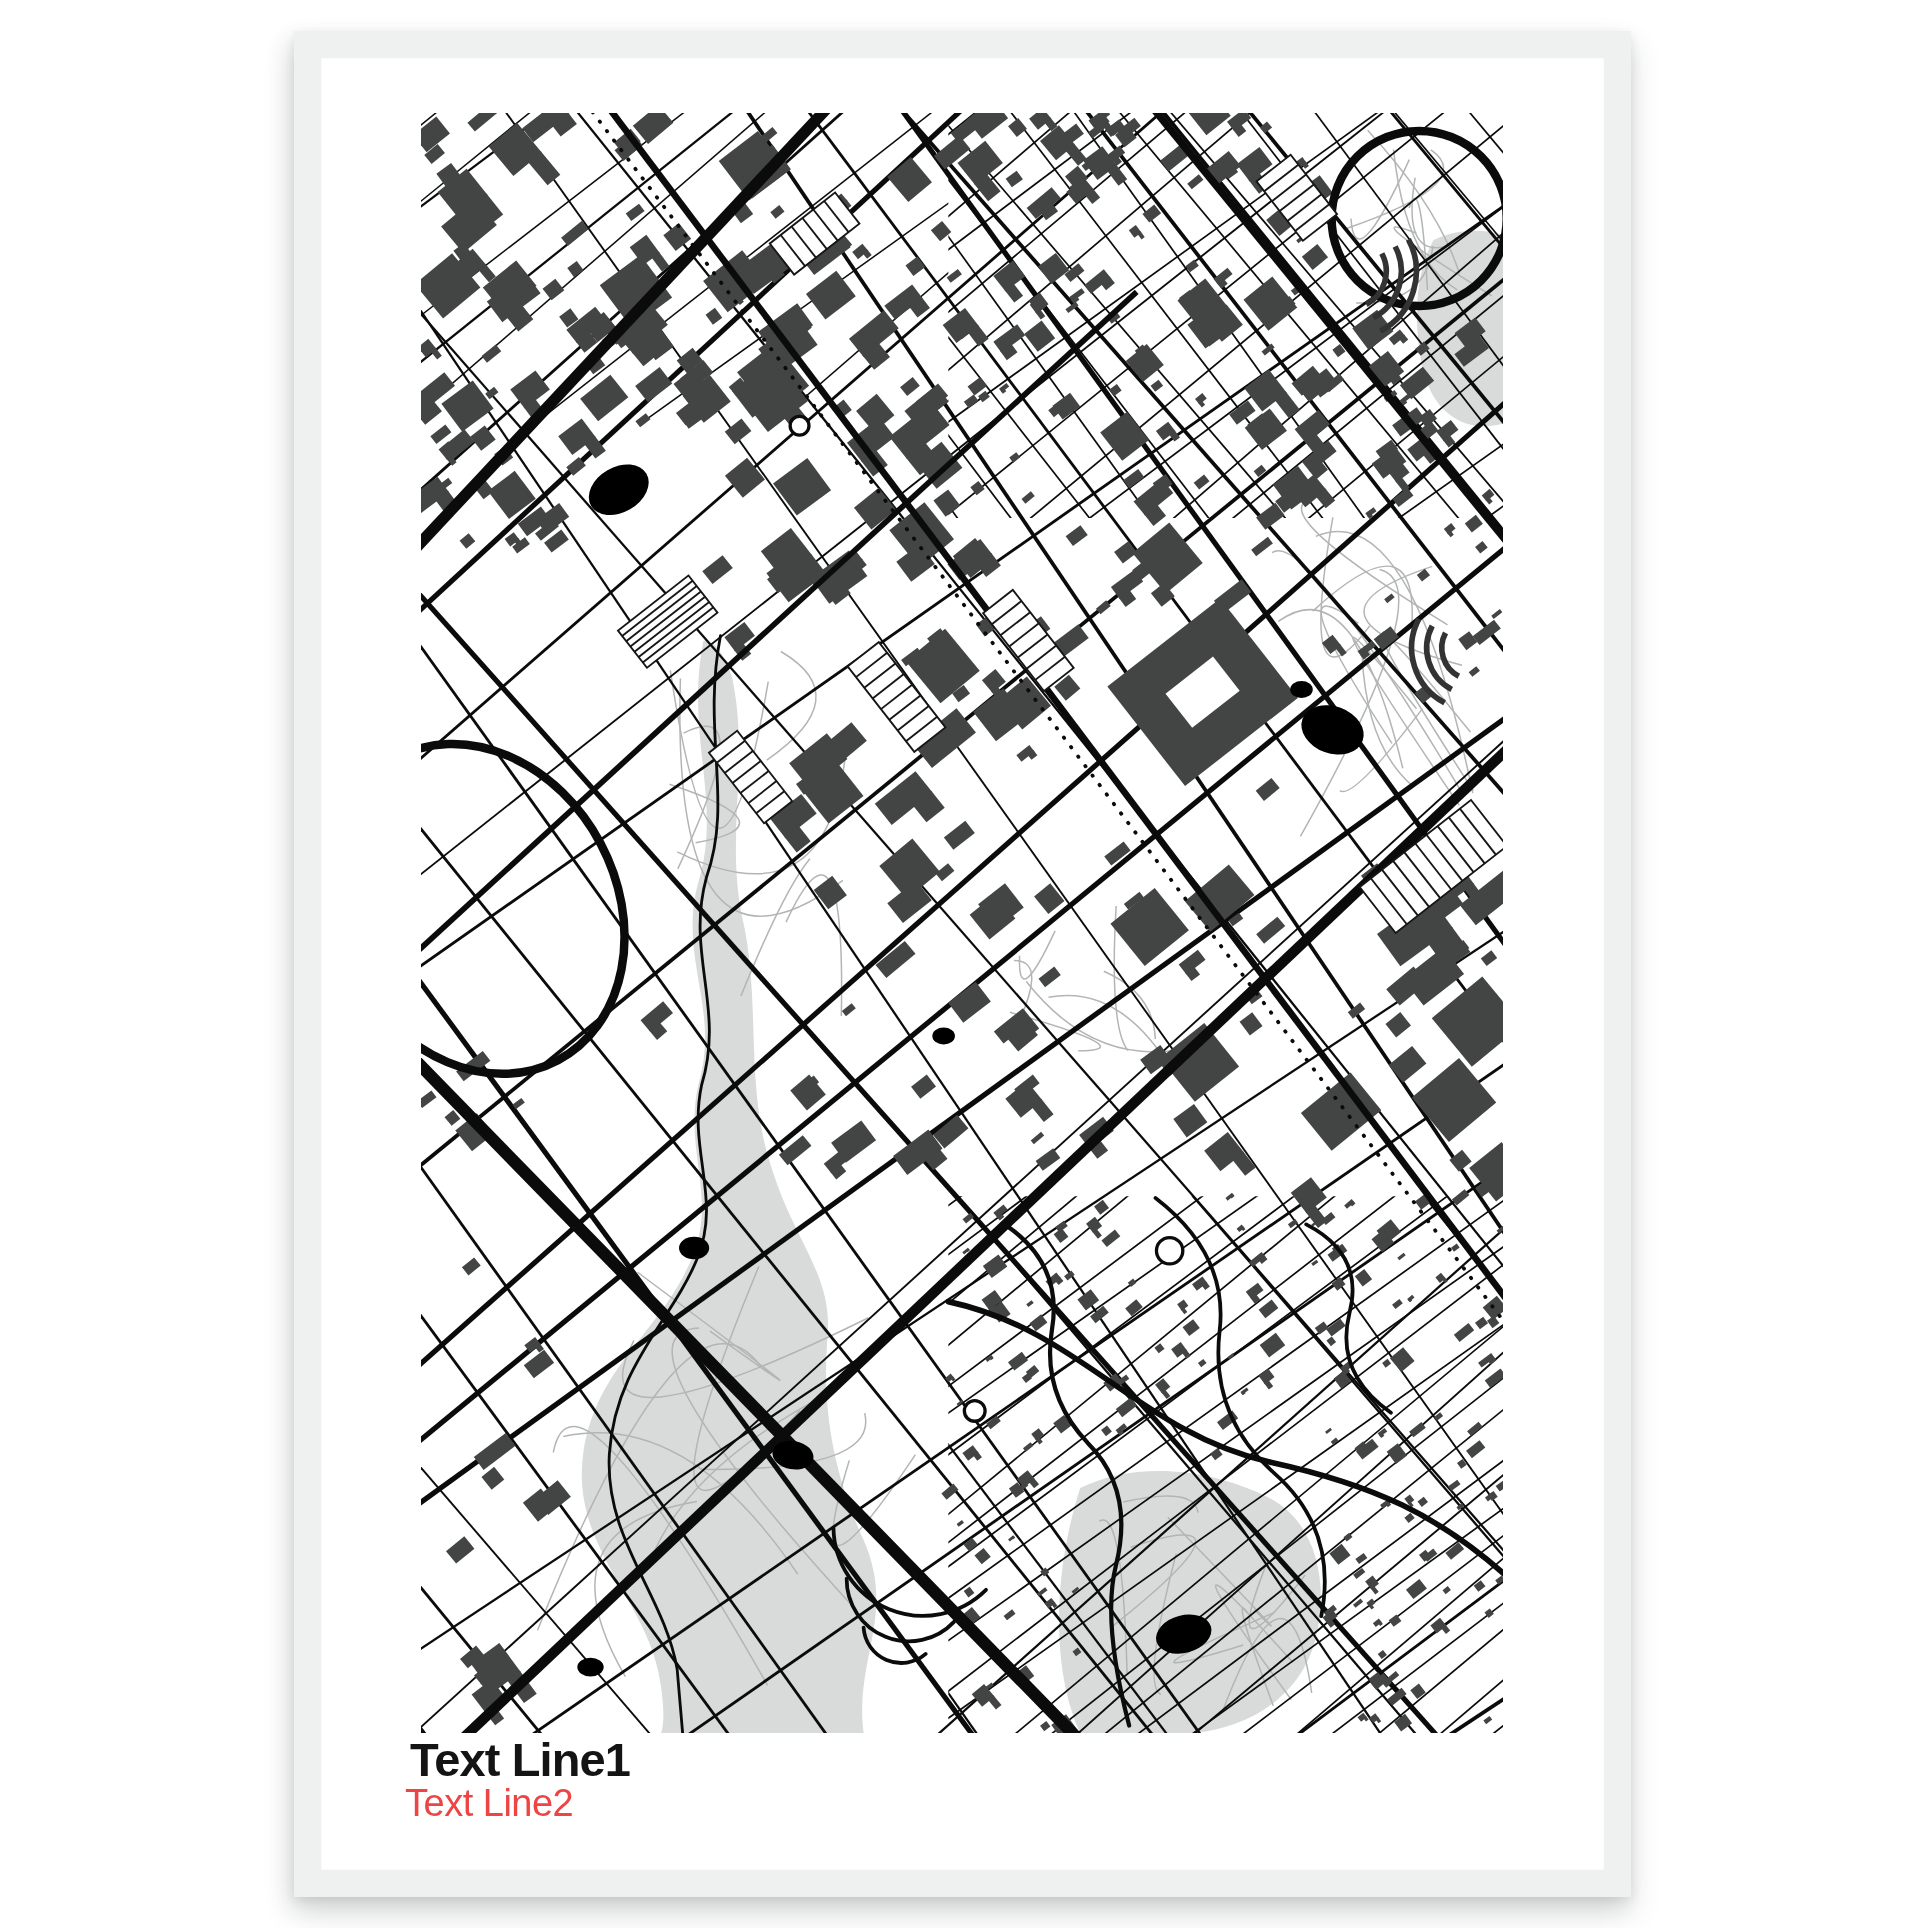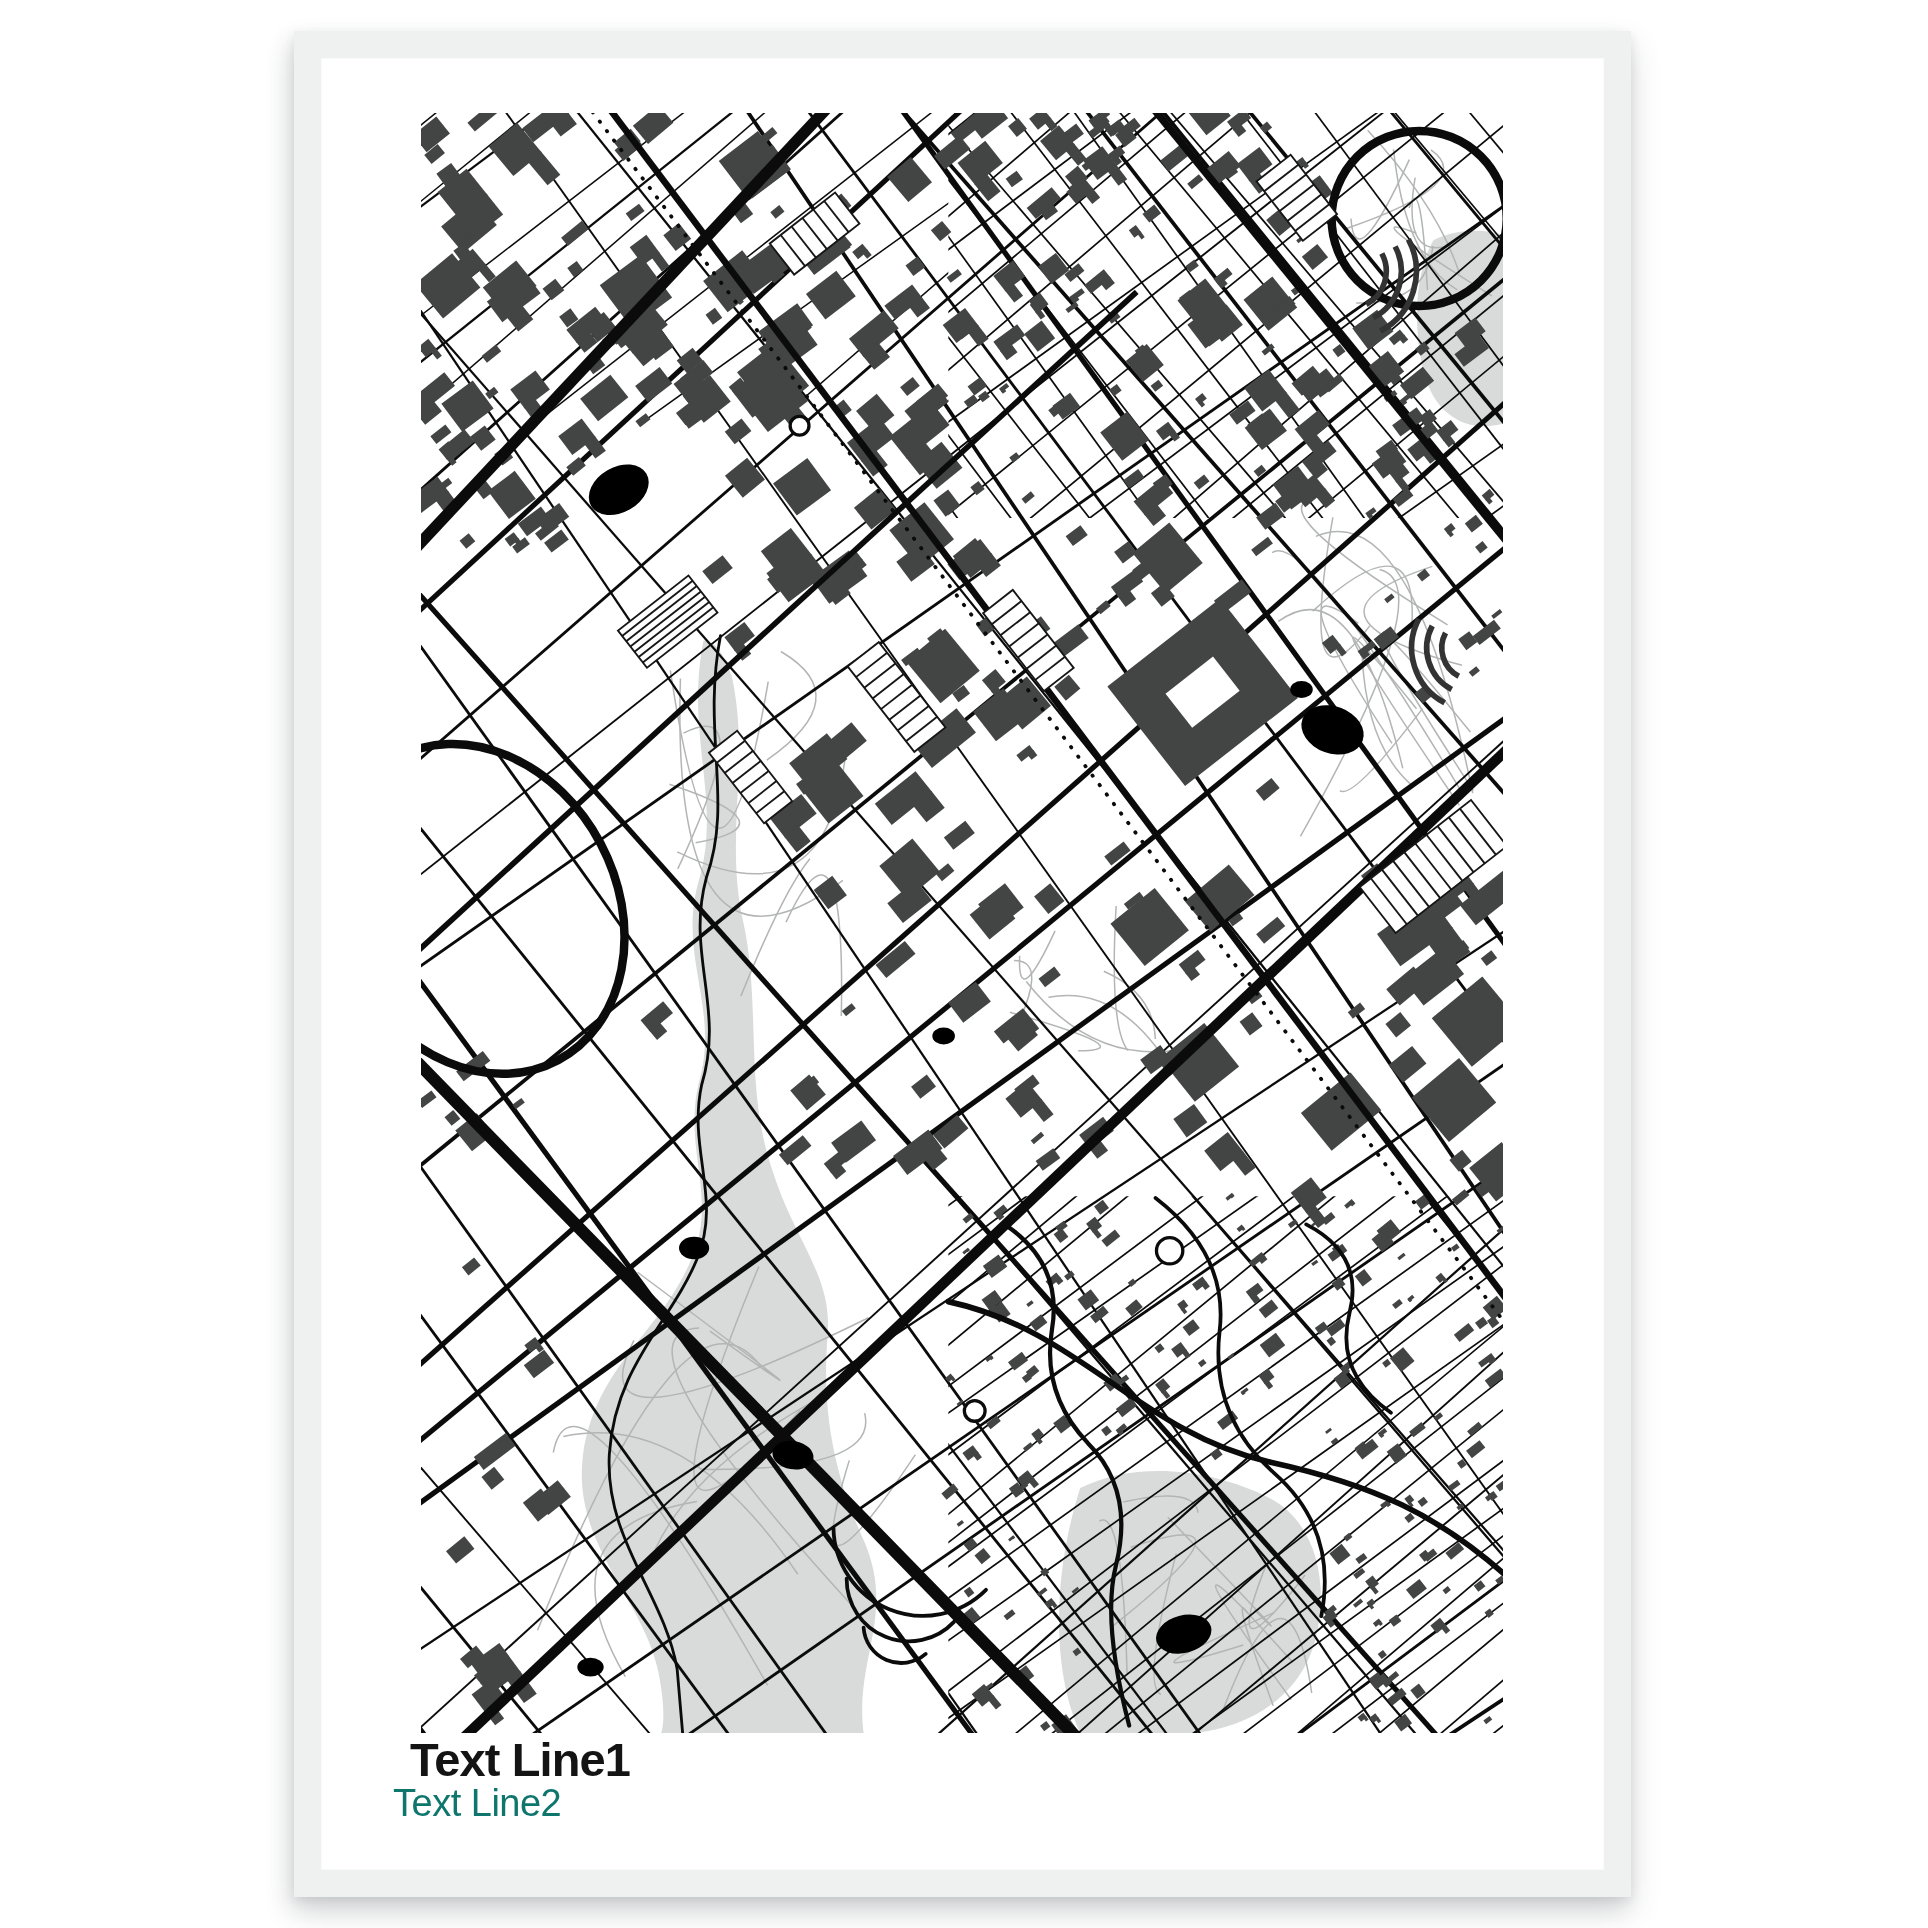--- a/index.html
+++ b/index.html
@@ -18,22 +18,22 @@
   .map{
     position:absolute;left:100px;top:55px;width:1082px;height:1620px;
     background:#ffffff;overflow:hidden;
   }
   .map svg{display:block;width:100%;height:100%;}
   .caption-line1{
     position:absolute;left:89px;top:1678px;
     font-size:47px;line-height:1;font-weight:700;letter-spacing:-0.9px;color:#141414;white-space:nowrap;
   }
   .caption-line2{
-    position:absolute;left:72px;top:1726px;
-    font-size:38px;line-height:1;font-weight:400;letter-spacing:-0.5px;color:#0f766e;white-space:nowrap;
+    position:absolute;left:84px;top:1726px;
+    font-size:38px;line-height:1;font-weight:400;letter-spacing:-0.5px;color:#ef4444;white-space:nowrap;
   }
 </style>
 </head>
 <body>
 
 <div class="scene">
   <div class="frame">
     <div class="print">
       <div class="map">
         <svg xmlns="http://www.w3.org/2000/svg" preserveAspectRatio="none" viewBox="0 0 1149 1720">

